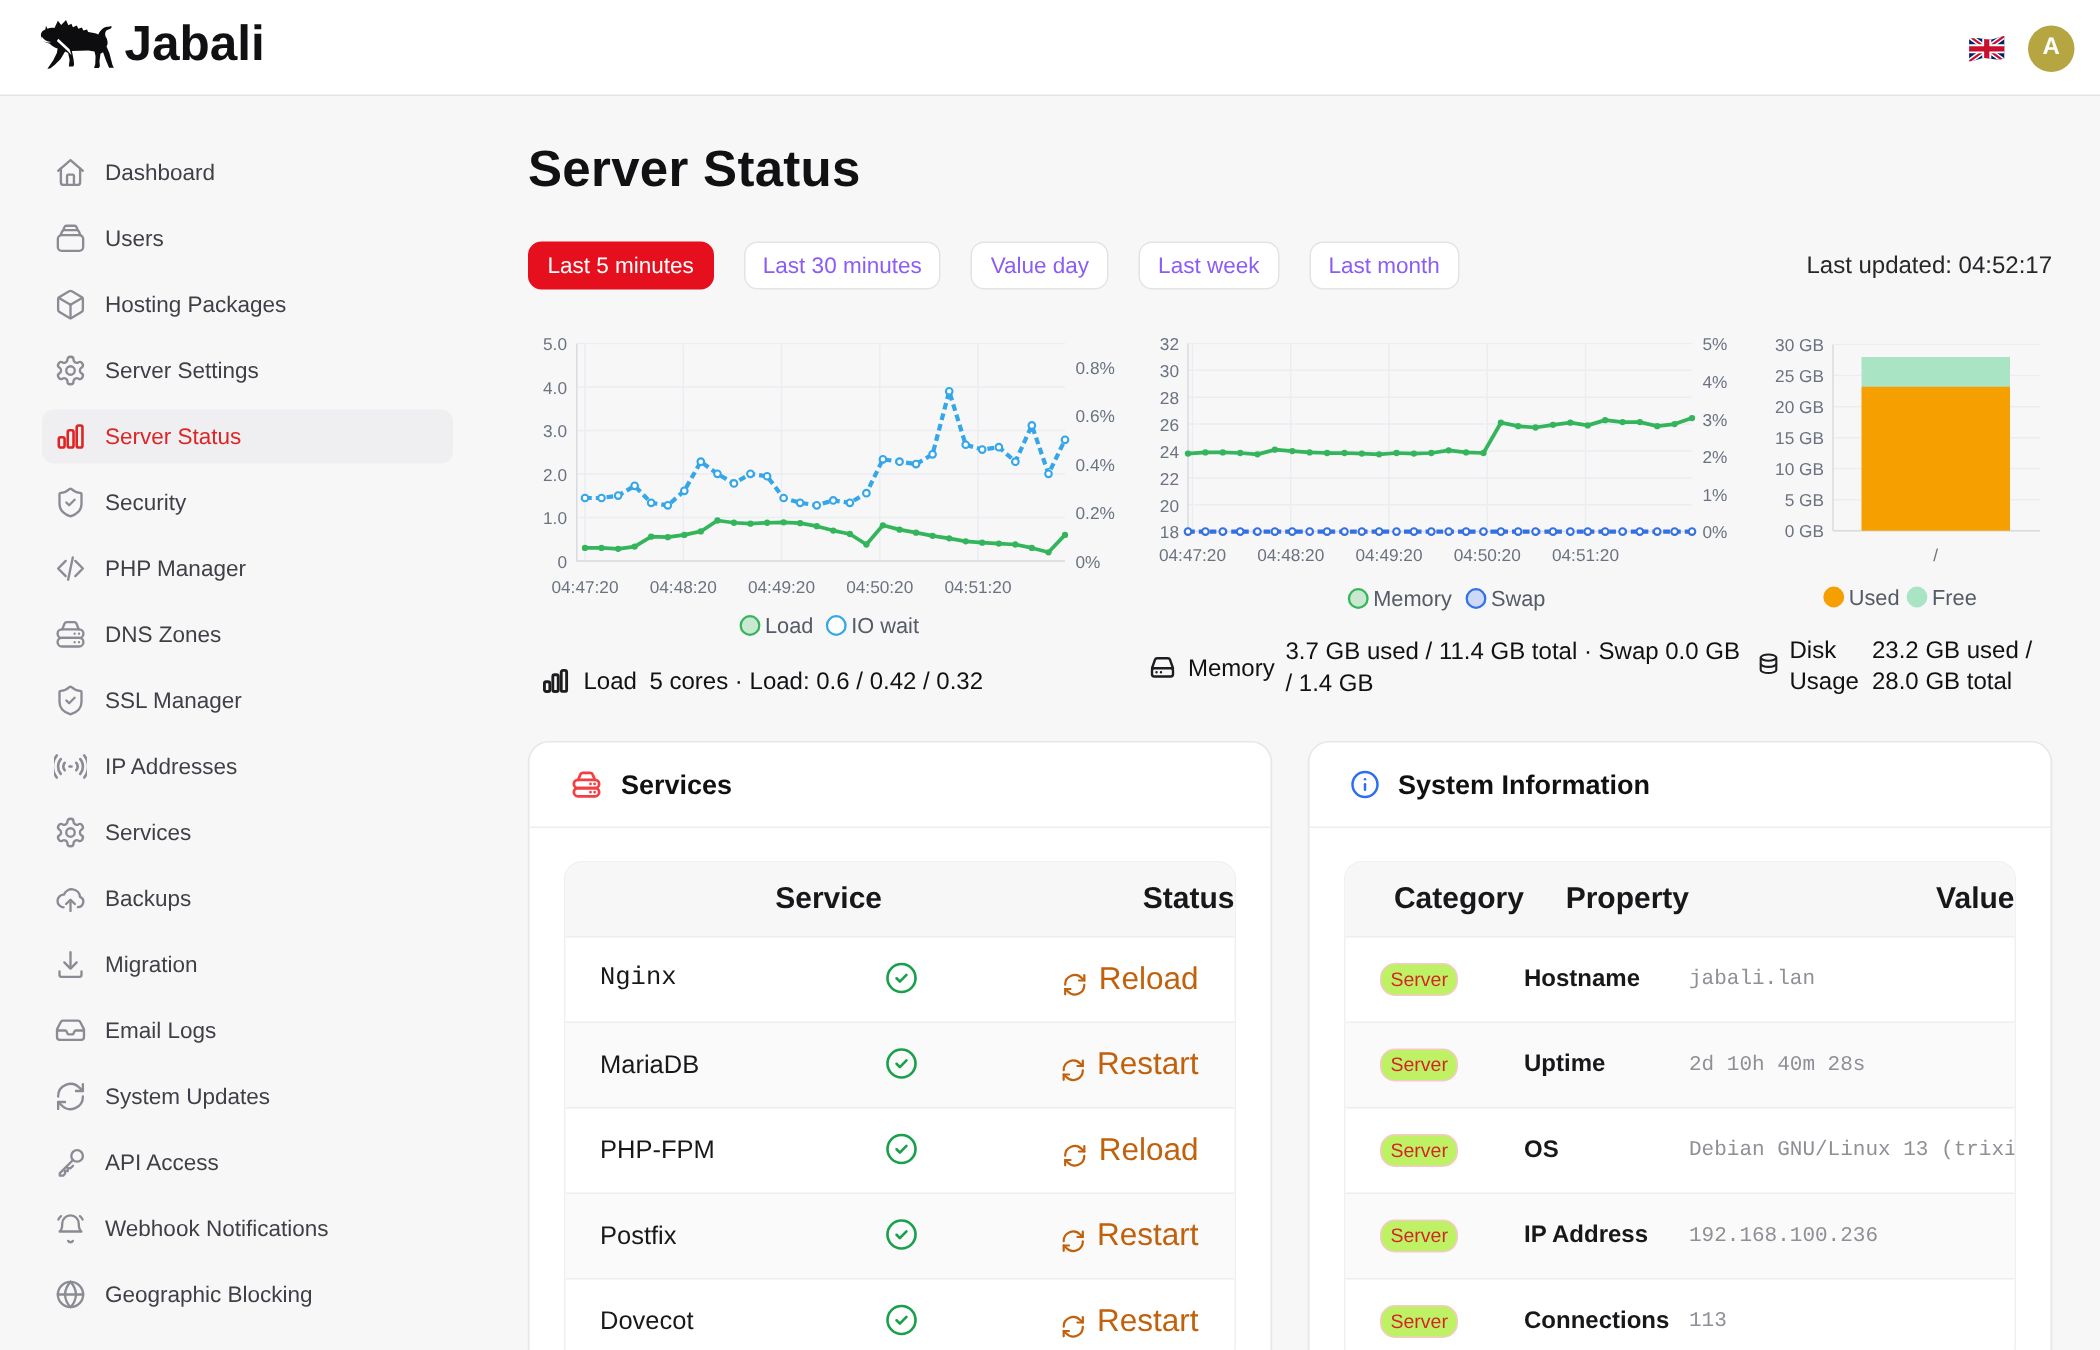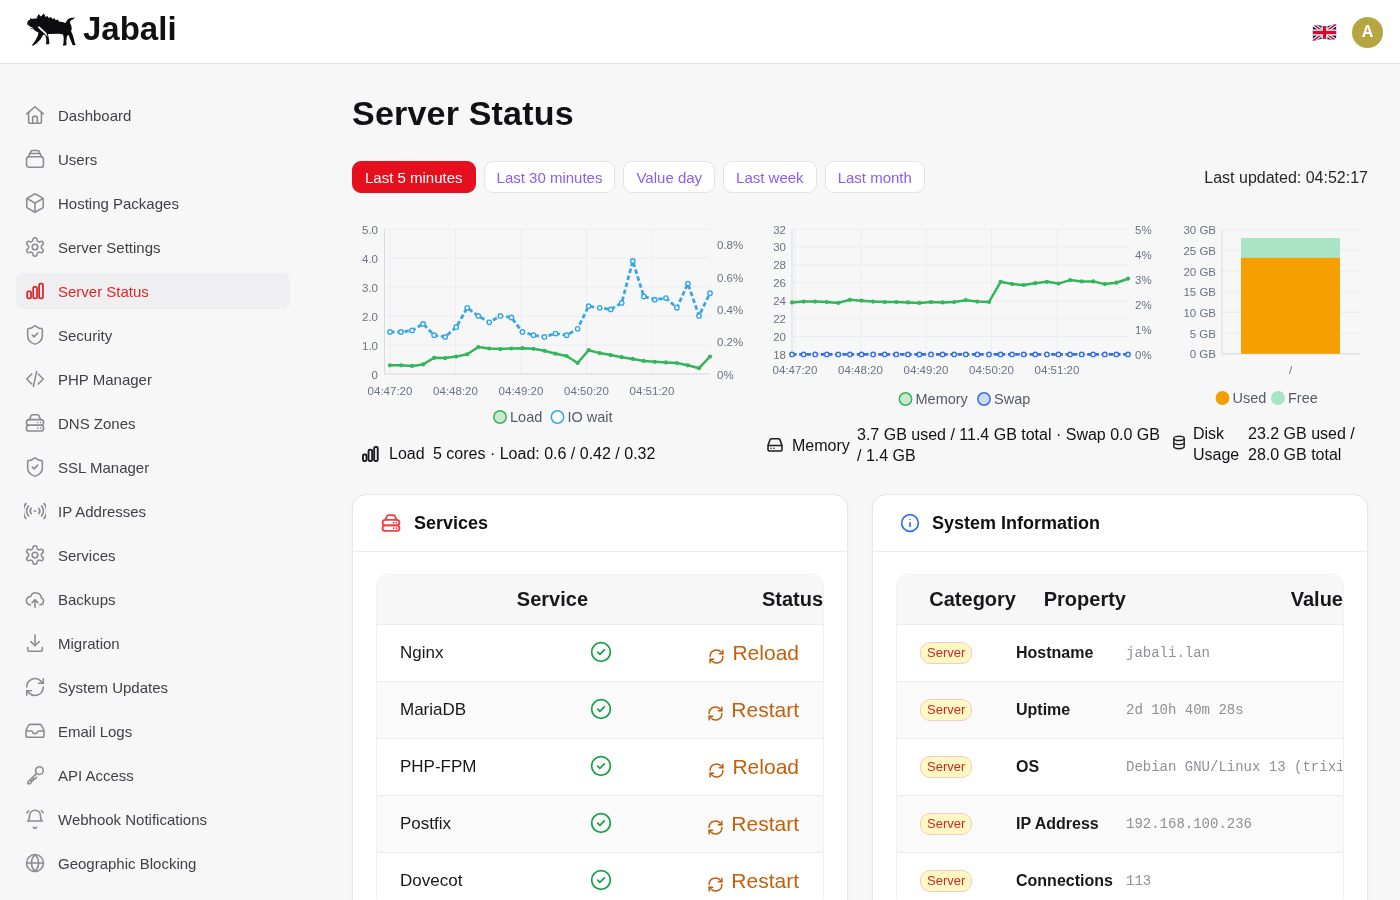--- a/index.html
+++ b/index.html
@@ -4,42 +4,42 @@
 <style>
 * { margin:0; padding:0; box-sizing:border-box; }
 html,body { width:1400px; height:900px; overflow:hidden; }
 body { font-family:"Liberation Sans", sans-serif; background:#f7f7f8; color:#18181b; position:relative; }
 .abs { position:absolute; }
 header { position:absolute; top:0; left:0; width:1400px; height:64px; background:#fff; border-bottom:1px solid #e4e4e7; z-index:5;text-align:right; }
 .logo { position:absolute; left:27px; top:13px; display:flex; align-items:flex-start; }
 .logoname { font-size:33px; font-weight:bold; color:#111114; letter-spacing:0; margin-left:7px; margin-top:-6px; line-height:1.36; }
 .hdr-right { position:absolute; right:17px; top:0; height:64px; display:flex; align-items:center; gap:15px; }
 .avatar { width:31px; height:31px; border-radius:50%; background:#b5a642; color:#fff; font-weight:bold; font-size:16px; display:flex; align-items:center; justify-content:center; }
-nav { position:absolute; top:97px; left:0; width:306px; }
+nav { position:absolute; top:97px; left:12px; width:306px; }
 .nit { height:36px; margin:0 16px 8px 16px; border-radius:8px; display:flex; align-items:center; padding-left:8px; color:#3f3f46; font-size:15px; }
 .nit svg { width:22px; height:22px; color:#8b8b94; margin-right:12px; flex:none; }
 .nit.act { background:#efeff1; color:#dc2626; }
 .nit.act svg { color:#dc2626; }
 h1 { position:absolute; left:352px; top:94px; font-size:34px; font-weight:bold; color:#111114; letter-spacing:0.2px; }
-.toolbar { position:absolute; left:352px; top:161px; width:1016px; height:32px; display:flex; gap:8px; align-items:center; }
+.toolbar { position:absolute; left:352px; top:161px; width:1016px; height:32px; display:flex; gap:20px; align-items:center; }
 .btn { height:32px; border-radius:9px; background:#fff; border:1px solid #e4e4e7; font-size:15px; color:#8b5cf6; display:flex; align-items:center; padding:0 12px; font-family:inherit; }
 .btn.red { background:#e60f1e; border-color:#e60f1e; color:#fff; }
 .updated { position:absolute; right:0; top:8px; font-size:16px; color:#27272a; }
 .card { position:absolute; top:494px; width:496px; height:446px; background:#fff; border:1px solid #e7e7ea; border-radius:14px; box-shadow:0 1px 2px rgba(0,0,0,0.04); }
 .card.c1 { left:352px; }
 .card.c2 { left:872px; }
 .chead { height:57px; border-bottom:1px solid #ededf0; display:flex; align-items:center; padding-left:27px; }
 .chead svg { margin-right:12px; }
 .chead .t { font-size:18px; font-weight:bold; color:#111114; }
 .tblwrap { margin:22px 23px 0 23px; border-radius:12px; overflow:hidden; border:1px solid #f0f0f2; }
 table { width:100%; border-collapse:collapse; font-size:17px; table-layout:fixed; }
 thead th { background:#f7f7f8; text-align:right; font-weight:bold; color:#18181b; height:49px; padding:0; font-size:20px; }
 tbody td { height:57px; padding:0; border-top:1px solid #ededf0; white-space:nowrap; overflow:hidden; }
 tbody tr:nth-child(even) td { background:#fafafa; }
-.badge { display:inline-block; font-size:13px; color:#d22626; background:#fef9c3; border:1px solid #f6c9c9; border-radius:10px; padding:2px 6px 3px 6px; }
+.badge { display:inline-block; font-size:13px; color:#d22626; background:#bef264; border:1px solid #f6c9c9; border-radius:10px; padding:2px 6px 3px 6px; }
 .prop { font-weight:bold; font-size:16px; }
 .mono { font-family:"Liberation Mono", monospace; font-size:14px; color:#8f9096; }
 .act-link { color:#c2610c; font-size:21px; display:flex; align-items:flex-end; justify-content:flex-end; gap:7px; padding-right:24px; }
 </style>
 </head>
 <body>
 <header>
   <div class="logo">
       <svg width="49" height="34" viewBox="0 0 49 34">
         <path fill="#0d0d0f" d="M0.3 11.2 C0.1 9.8 0.4 8.6 1.4 7.6 L3.2 6.6 3.7 4.2 4.6 6.1 C6.5 5.2 8.0 5.4 9.3 5.7 L11.6 0.9 13.8 3.6 17 0.4 18.6 3.9 20.6 2.9 21.6 5.1 24.2 4.0 25.2 6.1 27.6 5.3 28.6 7.3 31.0 6.6 31.8 8.4 C34.5 8.7 36.8 9.2 38.5 10.0 C39.4 7.9 40.8 6.3 42.6 5.3 C43.4 4.8 44.6 4.6 45.4 4.9 L47.2 4.3 C47.8 5.3 47.0 6.2 45.8 6.5 C44.6 6.8 43.6 7.4 43.2 8.6 C42.9 10.0 43.3 11.5 44.2 12.6 L44.6 14.4 C44.9 15.9 44.7 16.9 44.0 18.0 L45.9 22.4 48.0 30.4 48.9 32.1 45.7 32.2 43.5 26.9 41.7 21.9 L40.0 22.9 39.3 27.9 39.6 31.0 38.9 32.4 35.7 32.4 36.5 29.9 36.7 24.4 36.0 21.4 31.9 20.7 20.9 21.0 22.0 26.4 22.4 29.9 21.9 31.3 18.9 31.3 19.4 26.9 18.4 22.4 16.4 21.4 13.4 26.4 9.4 30.4 6.4 32.6 4.6 32.8 8.4 27.4 10.9 22.4 11.4 19.4 C9.4 18.7 7.4 17.4 6.2 16.1 C4.2 15.9 2.2 14.9 1.2 13.4 C0.5 12.7 0.3 11.9 0.3 11.2 Z"></path>
@@ -168,33 +168,33 @@
 <div class="nit">
       <svg viewBox="0 0 24 24" fill="none" stroke="currentColor" stroke-width="1.7" stroke-linecap="round" stroke-linejoin="round">
         <path d="M12 3v11"></path>
         <path d="m7.5 10.5 4.5 4.5 4.5-4.5"></path>
         <path d="M4 17v2.5A1.5 1.5 0 0 0 5.5 21h13a1.5 1.5 0 0 0 1.5-1.5V17"></path>
       </svg>
       <span>Migration</span>
     </div>
 <div class="nit">
       <svg viewBox="0 0 24 24" fill="none" stroke="currentColor" stroke-width="1.7" stroke-linecap="round" stroke-linejoin="round">
+        <path d="M21 12h-5.2a1 1 0 0 0-.9.6l-.7 1.6a1 1 0 0 1-.9.6h-2.6a1 1 0 0 1-.9-.6l-.7-1.6a1 1 0 0 0-.9-.6H3"></path>
+        <path d="M4.8 6.2A2 2 0 0 1 6.7 5h10.6a2 2 0 0 1 1.9 1.2L21.6 11a2 2 0 0 1 .2.9V17a2 2 0 0 1-2 2H4.2a2 2 0 0 1-2-2v-5.1a2 2 0 0 1 .2-.9z" transform="translate(0,-0.2) scale(1,1)"></path>
+      </svg>
+      <span>Email Logs</span>
+    </div>
+<div class="nit">
+      <svg viewBox="0 0 24 24" fill="none" stroke="currentColor" stroke-width="1.7" stroke-linecap="round" stroke-linejoin="round">
         <path d="M3 12a9 9 0 0 1 15.5-6.4L21 8"></path>
         <path d="M21 3v5h-5"></path>
         <path d="M21 12a9 9 0 0 1-15.5 6.4L3 16"></path>
         <path d="M3 21v-5h5"></path>
       </svg>
       <span>System Updates</span>
-    </div>
-<div class="nit">
-      <svg viewBox="0 0 24 24" fill="none" stroke="currentColor" stroke-width="1.7" stroke-linecap="round" stroke-linejoin="round">
-        <path d="M21 12h-5.2a1 1 0 0 0-.9.6l-.7 1.6a1 1 0 0 1-.9.6h-2.6a1 1 0 0 1-.9-.6l-.7-1.6a1 1 0 0 0-.9-.6H3"></path>
-        <path d="M4.8 6.2A2 2 0 0 1 6.7 5h10.6a2 2 0 0 1 1.9 1.2L21.6 11a2 2 0 0 1 .2.9V17a2 2 0 0 1-2 2H4.2a2 2 0 0 1-2-2v-5.1a2 2 0 0 1 .2-.9z" transform="translate(0,-0.2) scale(1,1)"></path>
-      </svg>
-      <span>Email Logs</span>
     </div>
 <div class="nit">
       <svg viewBox="0 0 24 24" fill="none" stroke="currentColor" stroke-width="1.7" stroke-linecap="round" stroke-linejoin="round">
         <circle cx="16.8" cy="7.2" r="4.2"></circle>
         <path d="m13.8 10.2-9.3 9.3a1 1 0 0 0-.3.7V21.5h2.5l1.3-1.3v-2h2v-2h2l1.8-1.8"></path>
       </svg>
       <span>API Access</span>
     </div>
 <div class="nit">
       <svg viewBox="0 0 24 24" fill="none" stroke="currentColor" stroke-width="1.7" stroke-linecap="round" stroke-linejoin="round">
@@ -485,21 +485,21 @@
           <col>
         </colgroup>
       <thead>
           <tr>
             <th style="padding-left:25px;">Service</th>
             <th colspan="2">Status</th>
           </tr>
         </thead>
       <tbody>
 <tr>
-            <td style="padding-left:23px;">Nginx</td>
+            <td style="padding-left:23px;font-family:Liberation Mono, monospace;">Nginx</td>
             <td><span style="display:inline-block;margin-left:2px;margin-top:3px;"><svg width="22" height="22" viewBox="0 0 24 24" fill="none" stroke="#18a04a" stroke-width="1.9" stroke-linecap="round" stroke-linejoin="round">
                   <circle cx="12" cy="12" r="10.2"></circle>
                   <path d="m8.4 12.2 2.4 2.4 4.8-4.9"></path>
                 </svg></span></td>
             <td>
               <span class="act-link"><svg width="17" height="17" viewBox="0 0 24 24" fill="none" stroke="#c2610c" stroke-width="2.1" stroke-linecap="round" stroke-linejoin="round">
                   <path d="M3 12a9 9 0 0 1 15.5-6.4L21 8"></path>
                   <path d="M21 3v5h-5"></path>
                   <path d="M21 12a9 9 0 0 1-15.5 6.4L3 16"></path>
                   <path d="M3 21v-5h5"></path>

